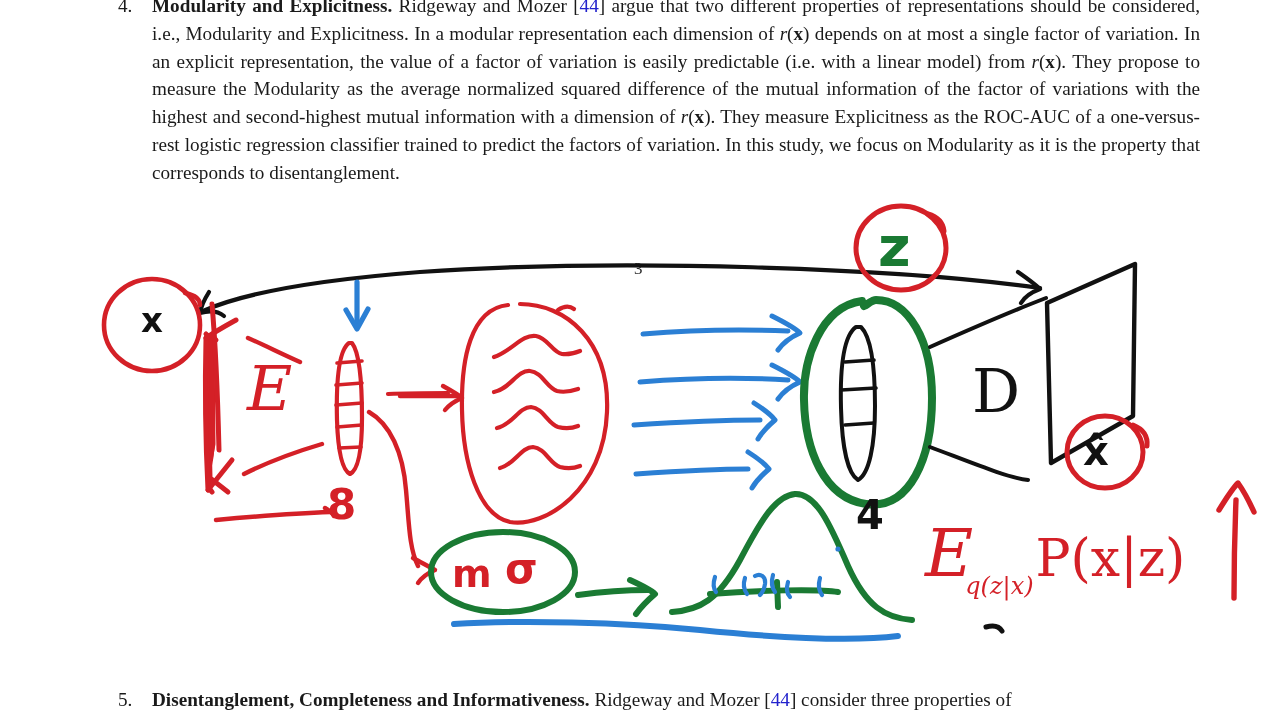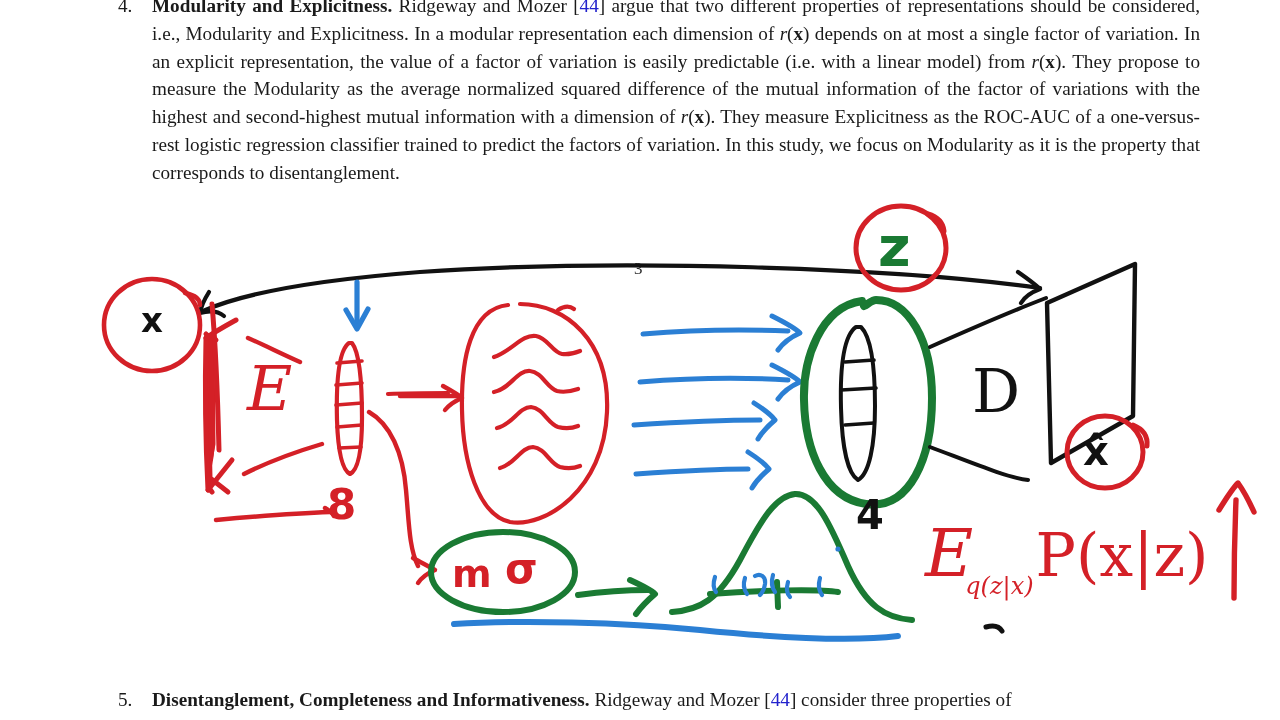--- a/index.html
+++ b/index.html
@@ -246,16 +246,16 @@
 
   <div class="hand-label" style="left:856px; top:492px; font-size:40px; color:#111111;">
     <span>4</span>
   </div>
 
   <div class="hand-label" style="left:1083px; top:428px; font-size:40px; color:#111111;">
     <span>x̂</span>
   </div>
 
   <div class="hand-label" style="left:925px; top:515px; color:#d42027; font-family:'DejaVu Serif', serif; font-weight:normal;">
-    <span style="font-size:66px; font-style:italic;">E</span><span style="font-size:24px; position:relative; top:18px; left:-8px; font-style:italic;">q(z|x)</span><span style="font-size:60px; position:relative; left:-6px;">P(x|z)</span>
+    <span style="font-size:66px; font-style:italic;">E</span><span style="font-size:24px; position:relative; top:18px; left:-8px; font-style:italic;">q(z|x)</span><span style="font-size:52px; position:relative; left:-6px;">P(x|z)</span>
   </div>
 
 </div>
 
 </body></html>

